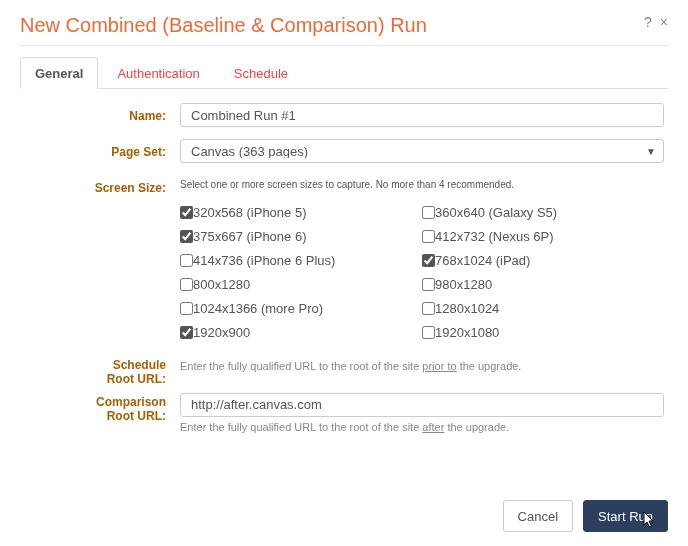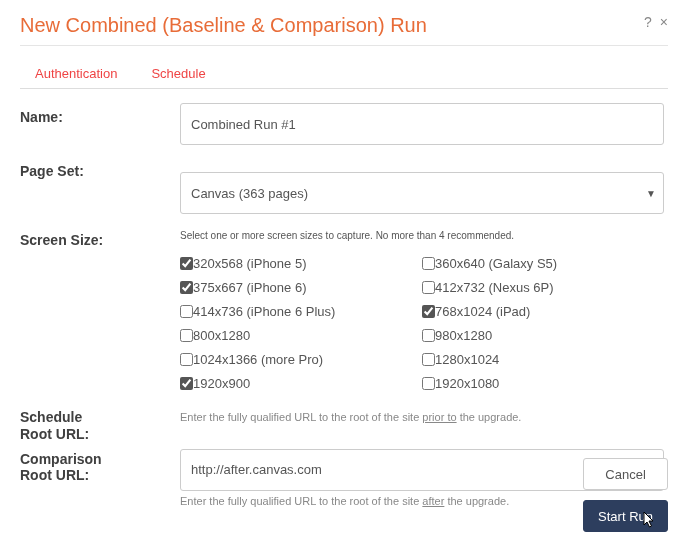--- a/index.html
+++ b/index.html
@@ -67,53 +67,53 @@
   }
   
   .form-row {
     display: flex;
     align-items: flex-start;
     margin-bottom: 12px;
   }
   .form-row.compact { margin-bottom: 6px; }
   .form-label {
     width: 160px;
+    text-align: right;
     padding-right: 14px;
     padding-top: 6px;
-    color: #404040;
-    font-size: 14px;
+    color: #a16207;
+    font-size: 12px;
     font-weight: 600;
     line-height: 1.2;
   }
   .form-label.two-line { padding-top: 2px; }
   .form-field {
     flex: 1;
     padding-right: 4px;
   }
   input.text-input, select.select-input {
     width: 100%;
-    height: 42px;
+    height: 24px;
     padding: 4px 10px;
     font-size: 13px;
     border: 1px solid #ccc;
     border-radius: 3px;
     color: #555;
     background: #fff;
     font-family: inherit;
   }
   select.select-input {
     appearance: none;
     -webkit-appearance: none;
     background-image: none;
     padding-right: 22px;
     position: relative;
   }
   .select-wrap {
     position: relative;
-    margin-top: 15px;
   }
   .select-caret {
     position: absolute;
     right: 8px;
     top: 50%;
     transform: translateY(-50%);
     font-size: 10px;
     color: #555;
     pointer-events: none;
   }
@@ -152,21 +152,20 @@
     cursor: pointer;
     accent-color: #555;
   }
   
   .dialog-footer {
     position: absolute;
     bottom: 14px;
     right: 20px;
     display: flex;
     gap: 10px;
-    flex-direction: column;
   }
   .btn {
     height: 32px;
     padding: 0 14px;
     font-size: 13px;
     border-radius: 3px;
     border: 1px solid #ccc;
     background: #fff;
     color: #555;
     cursor: pointer;
@@ -195,20 +194,21 @@
 
   <div class="dialog-header">
     <h1 class="dialog-title">New Combined (Baseline &amp; Comparison) Run</h1>
     <div class="dialog-header-actions">
       <span>?</span>
       <span>×</span>
     </div>
   </div>
 
   <div class="tabs">
+    <div class="tab active">General</div>
     <div class="tab">Authentication</div>
     <div class="tab">Schedule</div>
   </div>
 
   <div class="form-row">
     <div class="form-label">Name:</div>
     <div class="form-field">
       <input class="text-input" type="text" value="Combined Run #1" style="">
     </div>
   </div>

